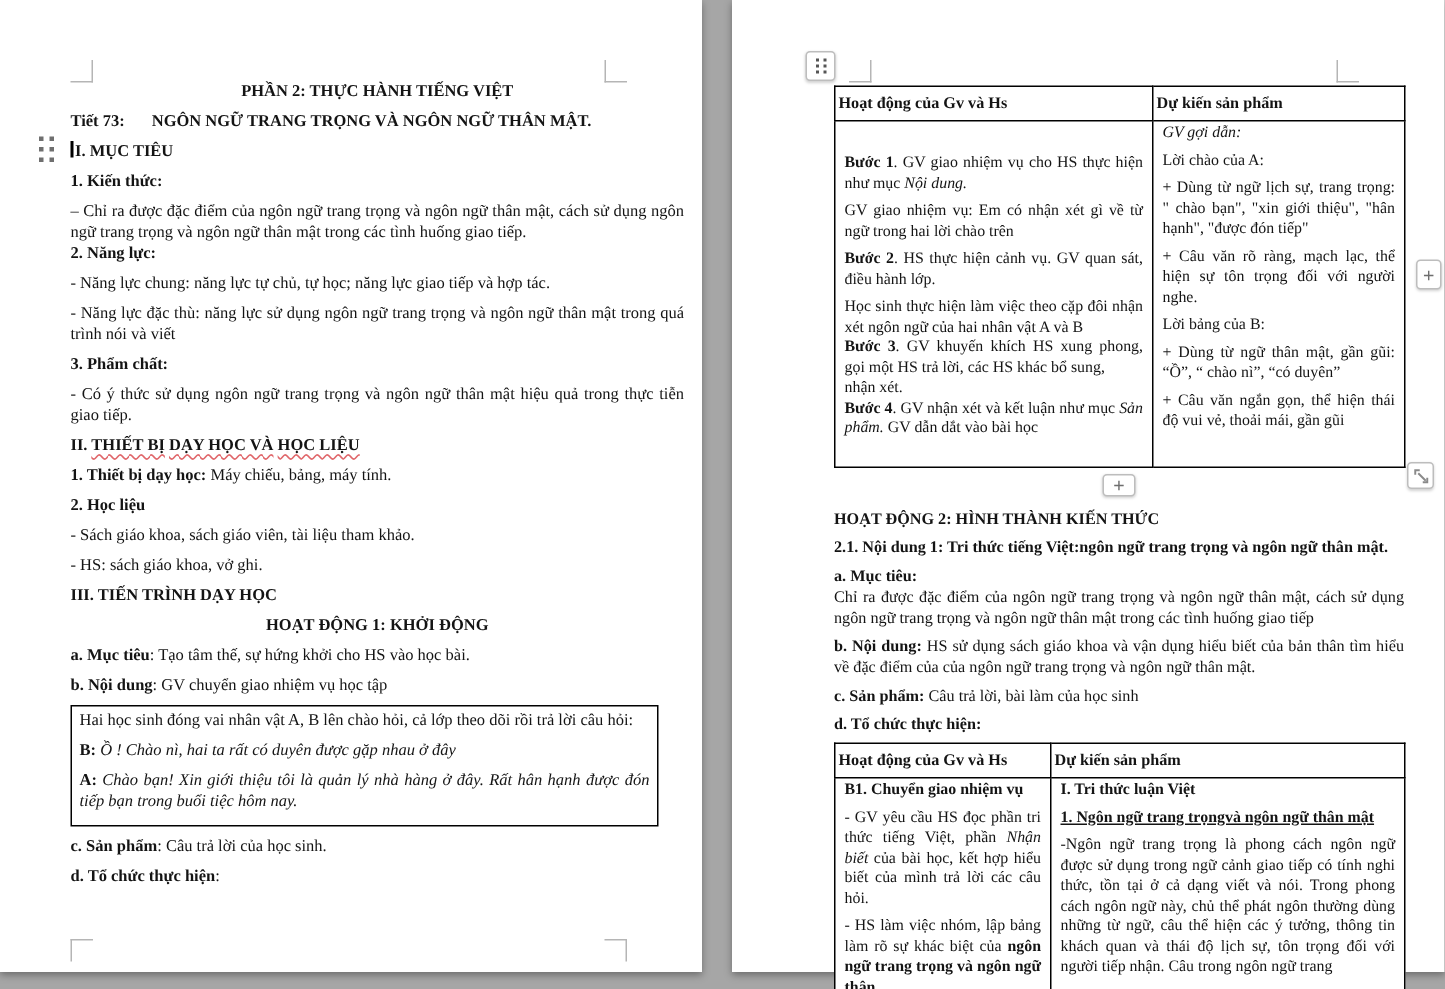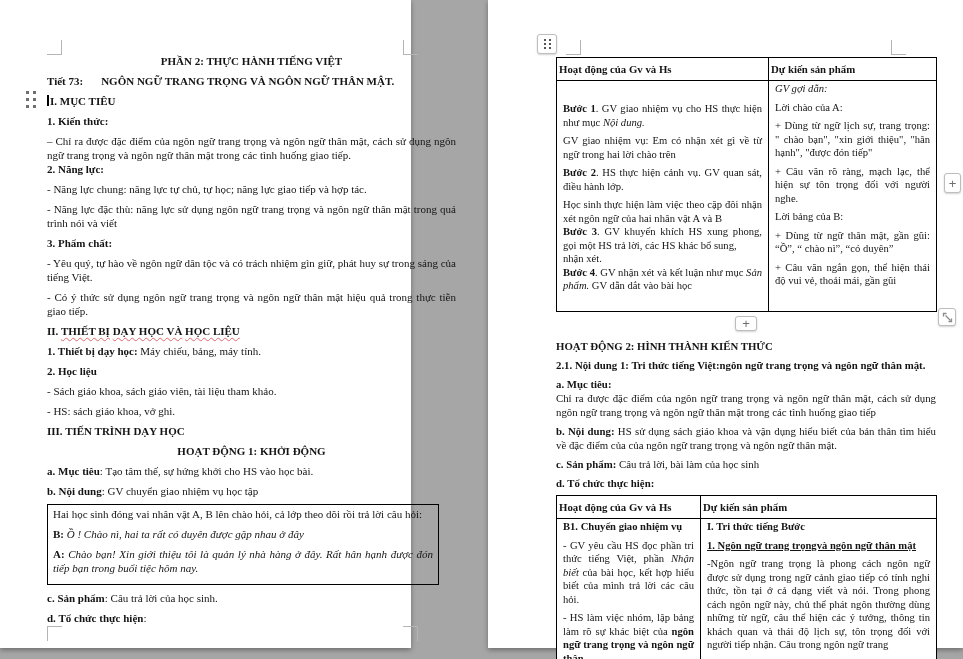--- a/index.html
+++ b/index.html
@@ -1,20 +1,20 @@
 <!DOCTYPE html>
 <html><head>
 <meta charset="utf-8">
 <style>
   html,body{margin:0;padding:0;}
   body{width:963px;height:659px;background:#a6a6a6;overflow:hidden;
        font-family:"Liberation Serif","DejaVu Serif",serif;color:#141414;}
   .page{position:absolute;top:0;height:648px;background:#fff;
         box-shadow:0 2px 5px rgba(0,0,0,.35);}
-  #page1{left:0;width:411px;}
+  #page1{left:0;width:468px;}
   #page2{left:488px;width:475px;}
 
   
   #p1c{position:absolute;left:47px;top:54px;width:409px;font-size:11px;line-height:14px;}
   #p1c p{margin:0 0 6px;text-align:justify;}
   .center{text-align:center !important;}
   .b{font-weight:bold;}
   .it{font-style:italic;}
   .m0{margin-bottom:0 !important;}
   .sp{text-decoration-line:underline;text-decoration-style:wavy;
@@ -82,21 +82,20 @@
   <div id="p1c">
     <p class="b center">PHẦN 2: THỰC HÀNH TIẾNG VIỆT</p>
     <p class="b"><span>Tiết 73:</span><span class="tab"></span><span>NGÔN NGỮ TRANG TRỌNG VÀ NGÔN NGỮ THÂN MẬT.</span></p>
     <p class="b"><span class="caret"></span><span>I. MỤC TIÊU</span></p>
     <p class="b">1. Kiến thức:</p>
     <p class="m0">– Chỉ ra được đặc điểm của ngôn ngữ trang trọng và ngôn ngữ thân mật, cách sử dụng ngôn ngữ trang trọng và ngôn ngữ thân mật trong các tình huống giao tiếp.</p>
     <p class="b">2. Năng lực:</p>
     <p>- Năng lực chung: năng lực  tự chủ, tự học; năng lực giao tiếp và hợp tác.</p>
     <p>- Năng lực đặc thù: năng lực sử dụng ngôn ngữ trang trọng và ngôn ngữ thân mật trong quá trình nói và viết</p>
     <p class="b">3. Phẩm chất:</p>
-    <p>- Yêu quý, tự hào về ngôn ngữ dân tộc và có trách nhiệm gìn giữ, phát huy sự trong sáng của tiếng Việt.</p>
     <p>- Có ý thức sử dụng ngôn ngữ trang trọng và ngôn ngữ thân mật hiệu quả trong thực tiễn giao tiếp.</p>
     <p class="b"><span>II. </span><span class="sp">THIẾT BỊ</span><span> </span><span class="sp">DẠY HỌC VÀ</span><span> </span><span class="sp">HỌC LIỆU</span></p>
     <p><span class="b">1. Thiết bị dạy học:</span><span> Máy chiếu, bảng, máy tính.</span></p>
     <p class="b">2. Học liệu</p>
     <p>- Sách giáo khoa, sách giáo viên, tài liệu tham khảo.</p>
     <p>- HS: sách giáo khoa, vở ghi.</p>
     <p class="b">III. TIẾN TRÌNH DẠY HỌC</p>
     <p class="b center">HOẠT ĐỘNG 1: KHỞI ĐỘNG</p>
     <p><span class="b">a. Mục tiêu</span><span>: Tạo tâm thế, sự hứng khởi cho HS vào học bài.</span></p>
     <p><span class="b">b. Nội dung</span><span>: GV chuyển giao nhiệm vụ học tập</span></p>
@@ -179,21 +178,21 @@
         <th>Hoạt động của Gv và Hs</th>
         <th>Dự kiến sản phẩm</th>
       </tr>
       <tr>
         <td>
           <p class="b">B1. Chuyển giao nhiệm vụ</p>
           <p><span>- GV yêu cầu HS đọc phần tri thức tiếng Việt, phần </span><span class="it">Nhận biết</span><span> của bài học, kết hợp hiểu biết của mình trả lời các câu hỏi.</span></p>
           <p><span>- HS làm việc nhóm, lập bảng làm rõ sự khác biệt của </span><span class="b">ngôn ngữ trang trọng và ngôn ngữ thân</span></p>
         </td>
         <td>
-          <p class="b">I. Tri thức tiếng Bước</p>
+          <p class="b">I. Tri thức luận Việt</p>
           <p class="b u">1. Ngôn ngữ trang trọngvà ngôn ngữ thân mật</p>
           <p>-Ngôn ngữ trang trọng là phong cách ngôn ngữ được sử dụng trong ngữ cảnh giao tiếp có tính nghi thức, tồn tại ở cả dạng viết và nói. Trong phong cách ngôn ngữ này, chủ thể phát ngôn thường dùng những từ ngữ, câu thể hiện các ý tưởng, thông tin khách quan và thái độ lịch sự, tôn trọng đối với người tiếp nhận. Câu trong ngôn ngữ trang</p>
         </td>
       </tr>
     </tbody>
       </table>
   </div>
 
   <div class="ctrl plus" style="left:456px;top:173px;width:17px;height:20px;">
       <span>+</span>

